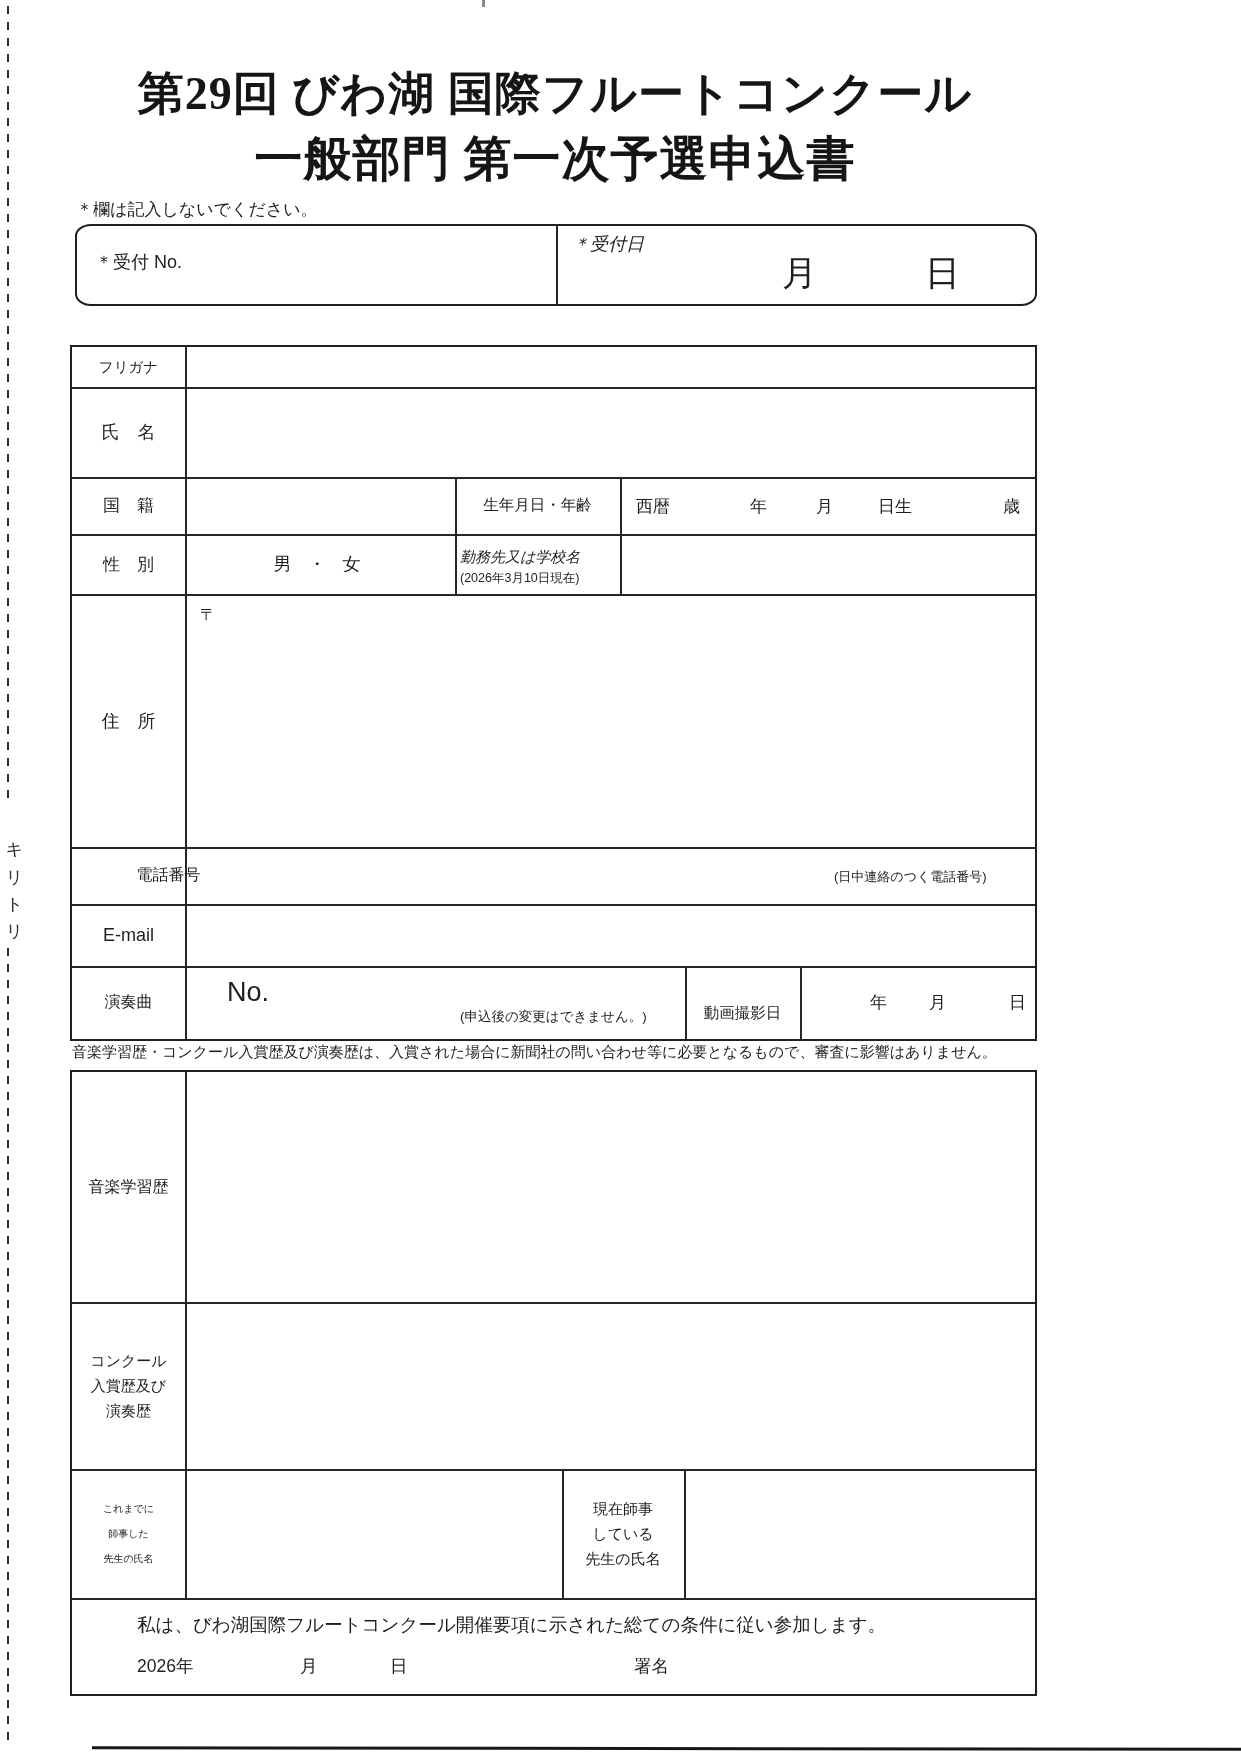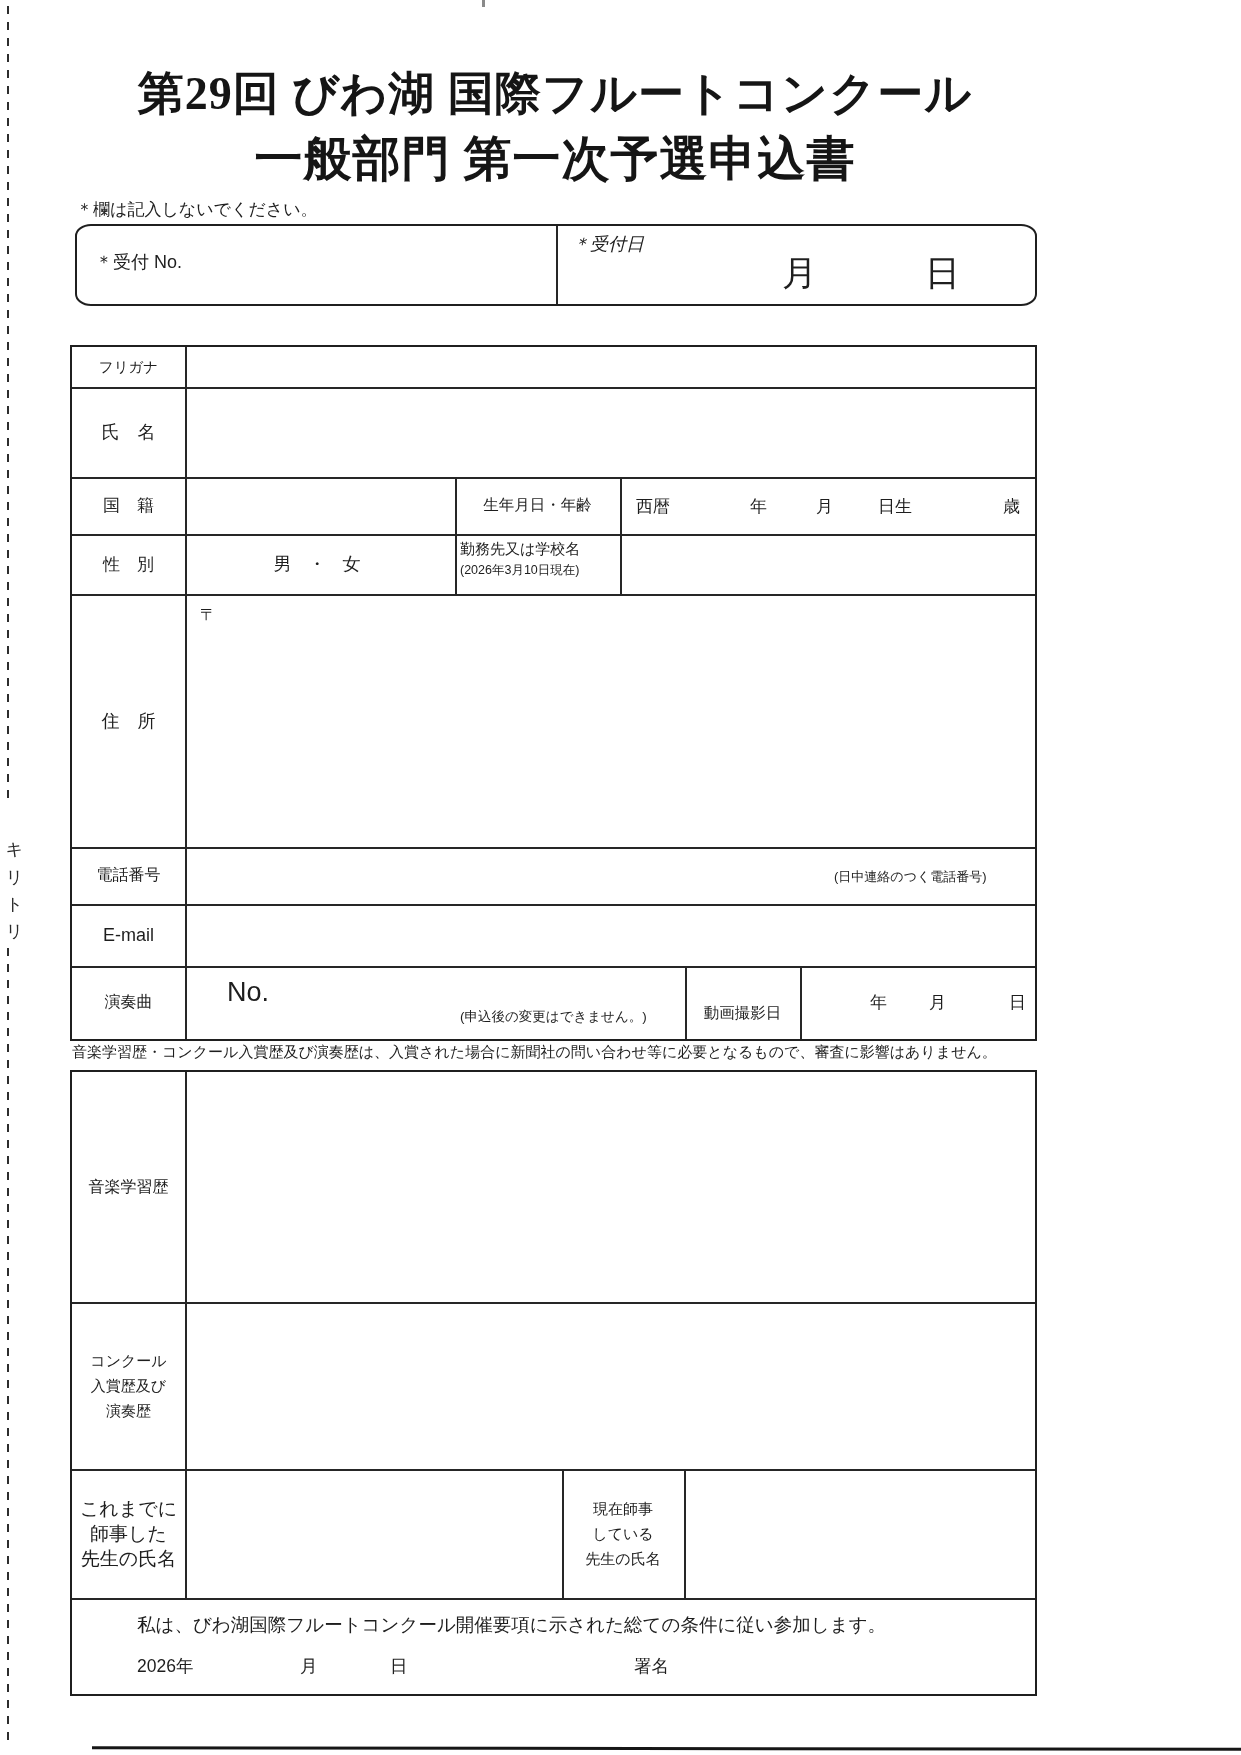--- a/index.html
+++ b/index.html
@@ -94,30 +94,30 @@
       <span class="abs" style="left:383px;top:18px;font-size:17px;">歳</span>
       <div class="fill" style="left:60px;top:10px;width:60px;height:38px;"></div>
       <div class="fill" style="left:160px;top:10px;width:34px;height:38px;"></div>
       <div class="fill" style="left:224px;top:10px;width:32px;height:38px;"></div>
       <div class="fill" style="left:320px;top:10px;width:60px;height:38px;"></div>
     </div>
 
     <div class="abs center" style="left:0;top:187px;width:113px;height:60px;font-size:17px;">性　別</div>
     <div class="abs center" style="left:113px;top:187px;width:270px;height:60px;font-size:18px;letter-spacing:6px;font-family:Liberation Serif, serif;">男 ・ 女</div>
     <div class="abs" style="left:383px;top:187px;width:165px;height:60px;">
-      <div style="padding:6px 0 0 5px;font-size:15px;white-space:nowrap;">勤務先又は学校名</div>
+      <div style="padding:14px 0 0 5px;font-size:15px;white-space:nowrap;font-style:italic;">勤務先又は学校名</div>
       <div style="padding:3px 12px 0 5px;font-size:12.5px;white-space:nowrap;">(2026年3月10日現在)</div>
     </div>
     <div class="fill" style="left:555px;top:190px;width:400px;height:54px;"></div>
 
     <div class="abs center" style="left:0;top:247px;width:113px;height:253px;font-size:18px;">住　所</div>
     <div class="abs" style="left:128px;top:258px;font-size:16px;">〒</div>
     <div class="fill" style="left:120px;top:280px;width:838px;height:215px;"></div>
 
-    <div class="abs center" style="left:0;top:500px;width:113px;height:56px;font-size:16px;">電話番号</div>
+    <div class="abs center" style="left:0;top:500px;width:113px;height:56px;font-size:16px;padding-left:40px;">電話番号</div>
     <div class="abs small-note" style="left:762px;top:521px;">(日中連絡のつく電話番号)</div>
     <div class="fill" style="left:120px;top:503px;width:630px;height:50px;"></div>
 
     <div class="abs center" style="left:0;top:557px;width:113px;height:62px;font-size:18px;">E-mail</div>
     <div class="fill" style="left:120px;top:560px;width:838px;height:55px;"></div>
 
     <div class="abs center" style="left:0;top:619px;width:113px;height:73px;font-size:16px;">演奏曲</div>
     <div class="abs" style="left:155px;top:630px;font-size:27px;">No.</div>
     <div class="abs" style="left:388px;top:661px;font-size:13.5px;">(申込後の変更はできません。)</div>
     <div class="fill" style="left:215px;top:625px;width:395px;height:32px;"></div>
@@ -147,21 +147,21 @@
 
     <div class="abs center lines" style="left:0;top:230px;width:113px;height:167px;font-size:15px;">
       <div>
         <span>コンクール</span>
         <span>入賞歴及び</span>
         <span>演奏歴</span>
       </div>
     </div>
     <div class="fill" style="left:120px;top:235px;width:838px;height:157px;"></div>
 
-    <div class="abs center lines" style="left:0;top:397px;width:113px;height:129px;font-size:19px;text-align:center;">
+    <div class="abs center lines" style="left:0;top:397px;width:113px;height:129px;font-size:10px;text-align:center;">
       <div>
         <span>これまでに</span>
         <span>師事した</span>
         <span>先生の氏名</span>
       </div>
     </div>
     <div class="fill" style="left:120px;top:402px;width:363px;height:119px;"></div>
     <div class="abs center lines" style="left:490px;top:397px;width:122px;height:129px;font-size:15px;">
       <div>
         <span>現在師事</span>

